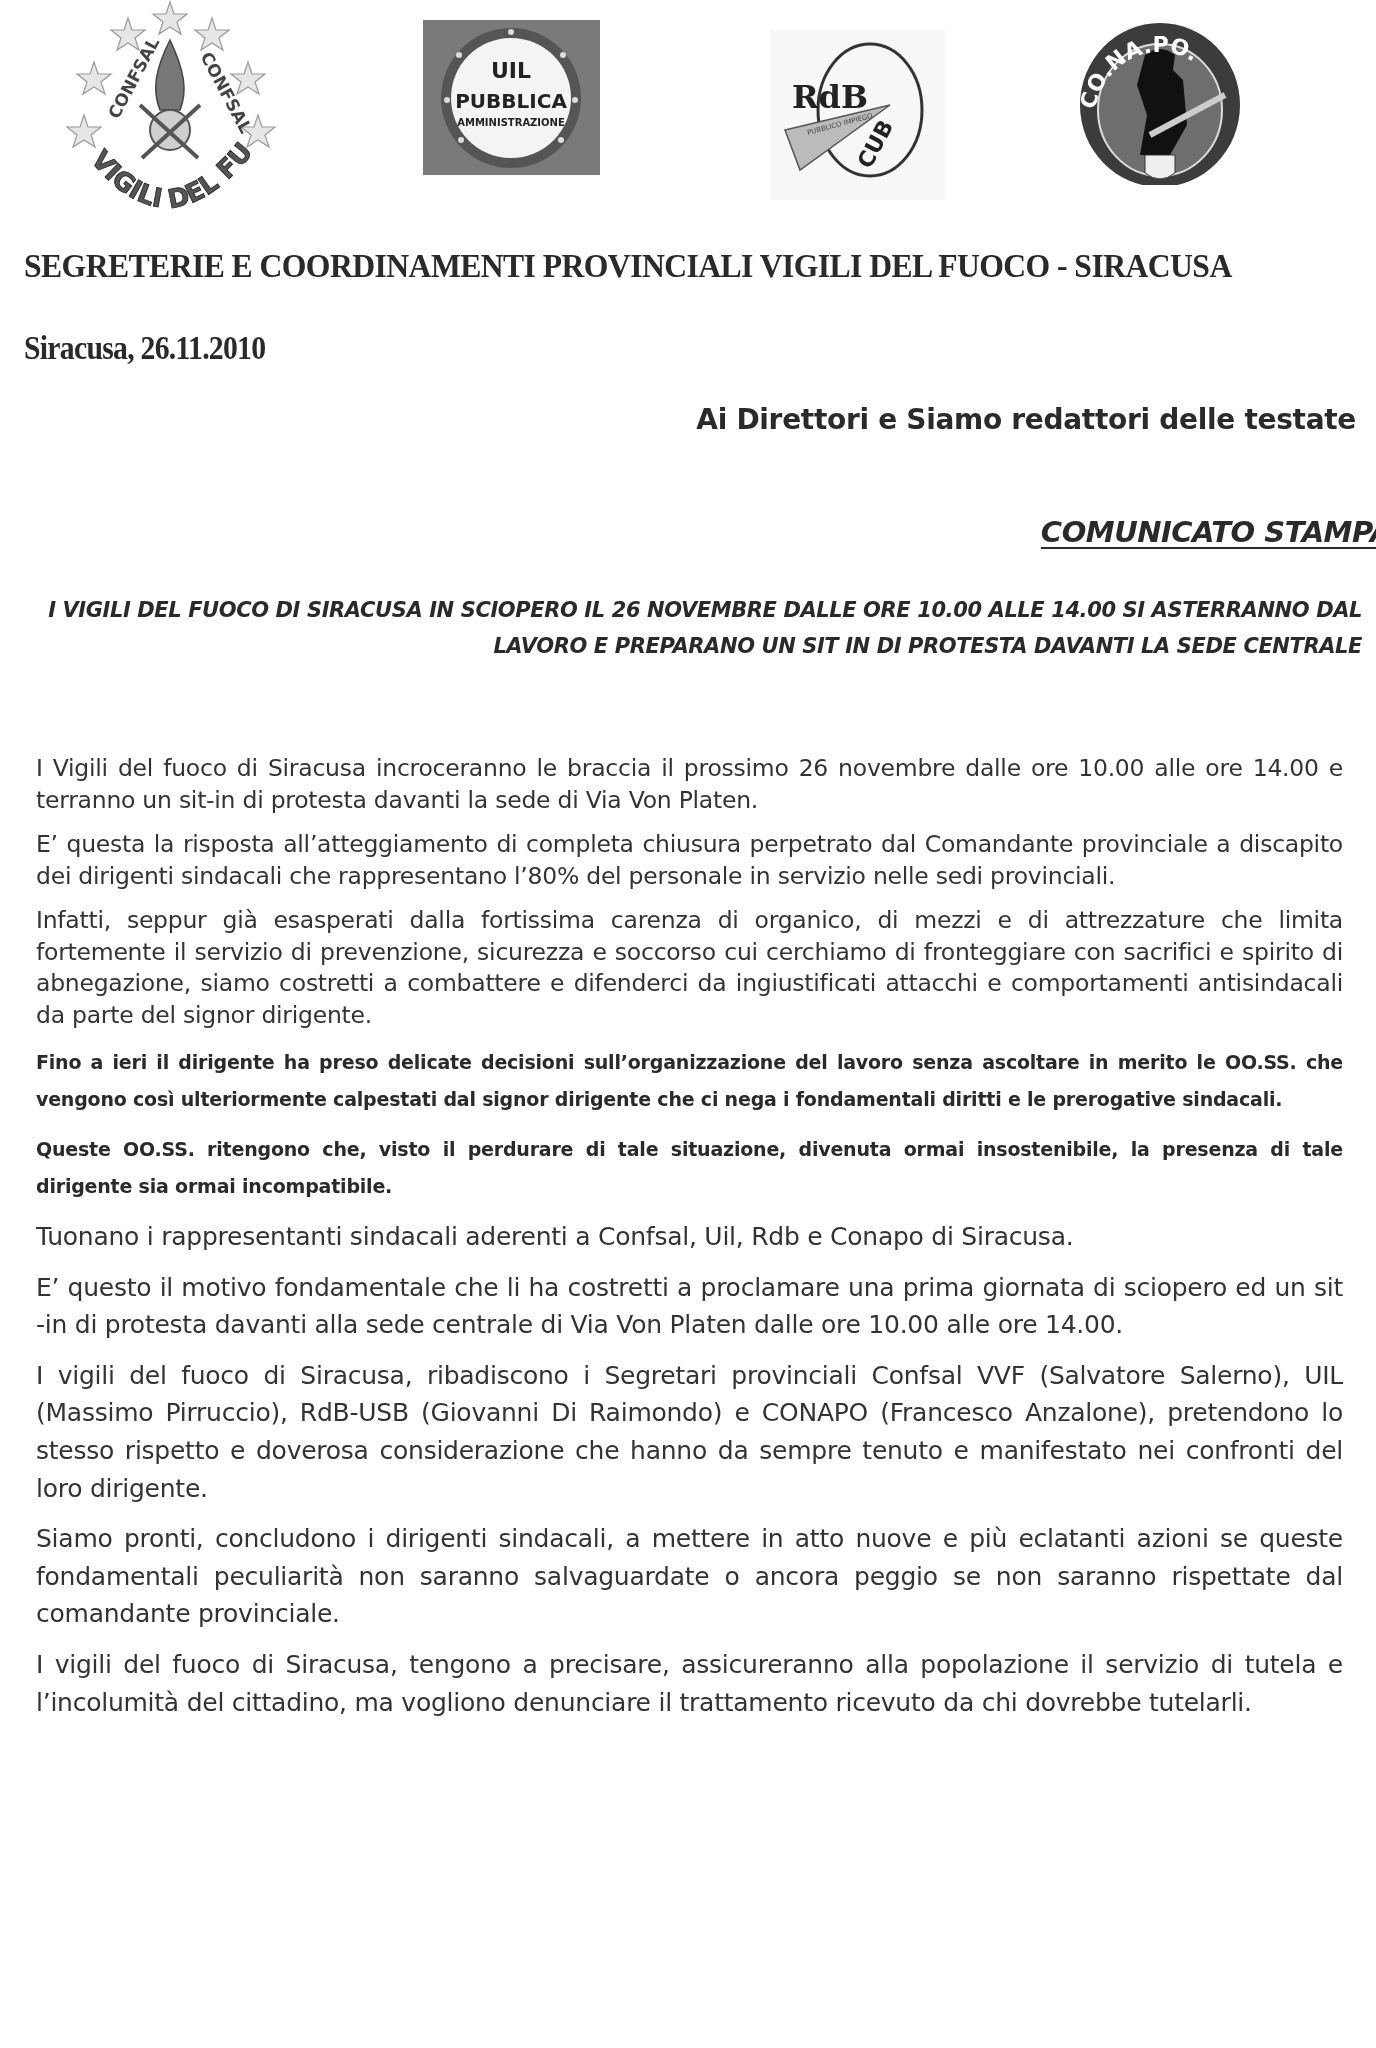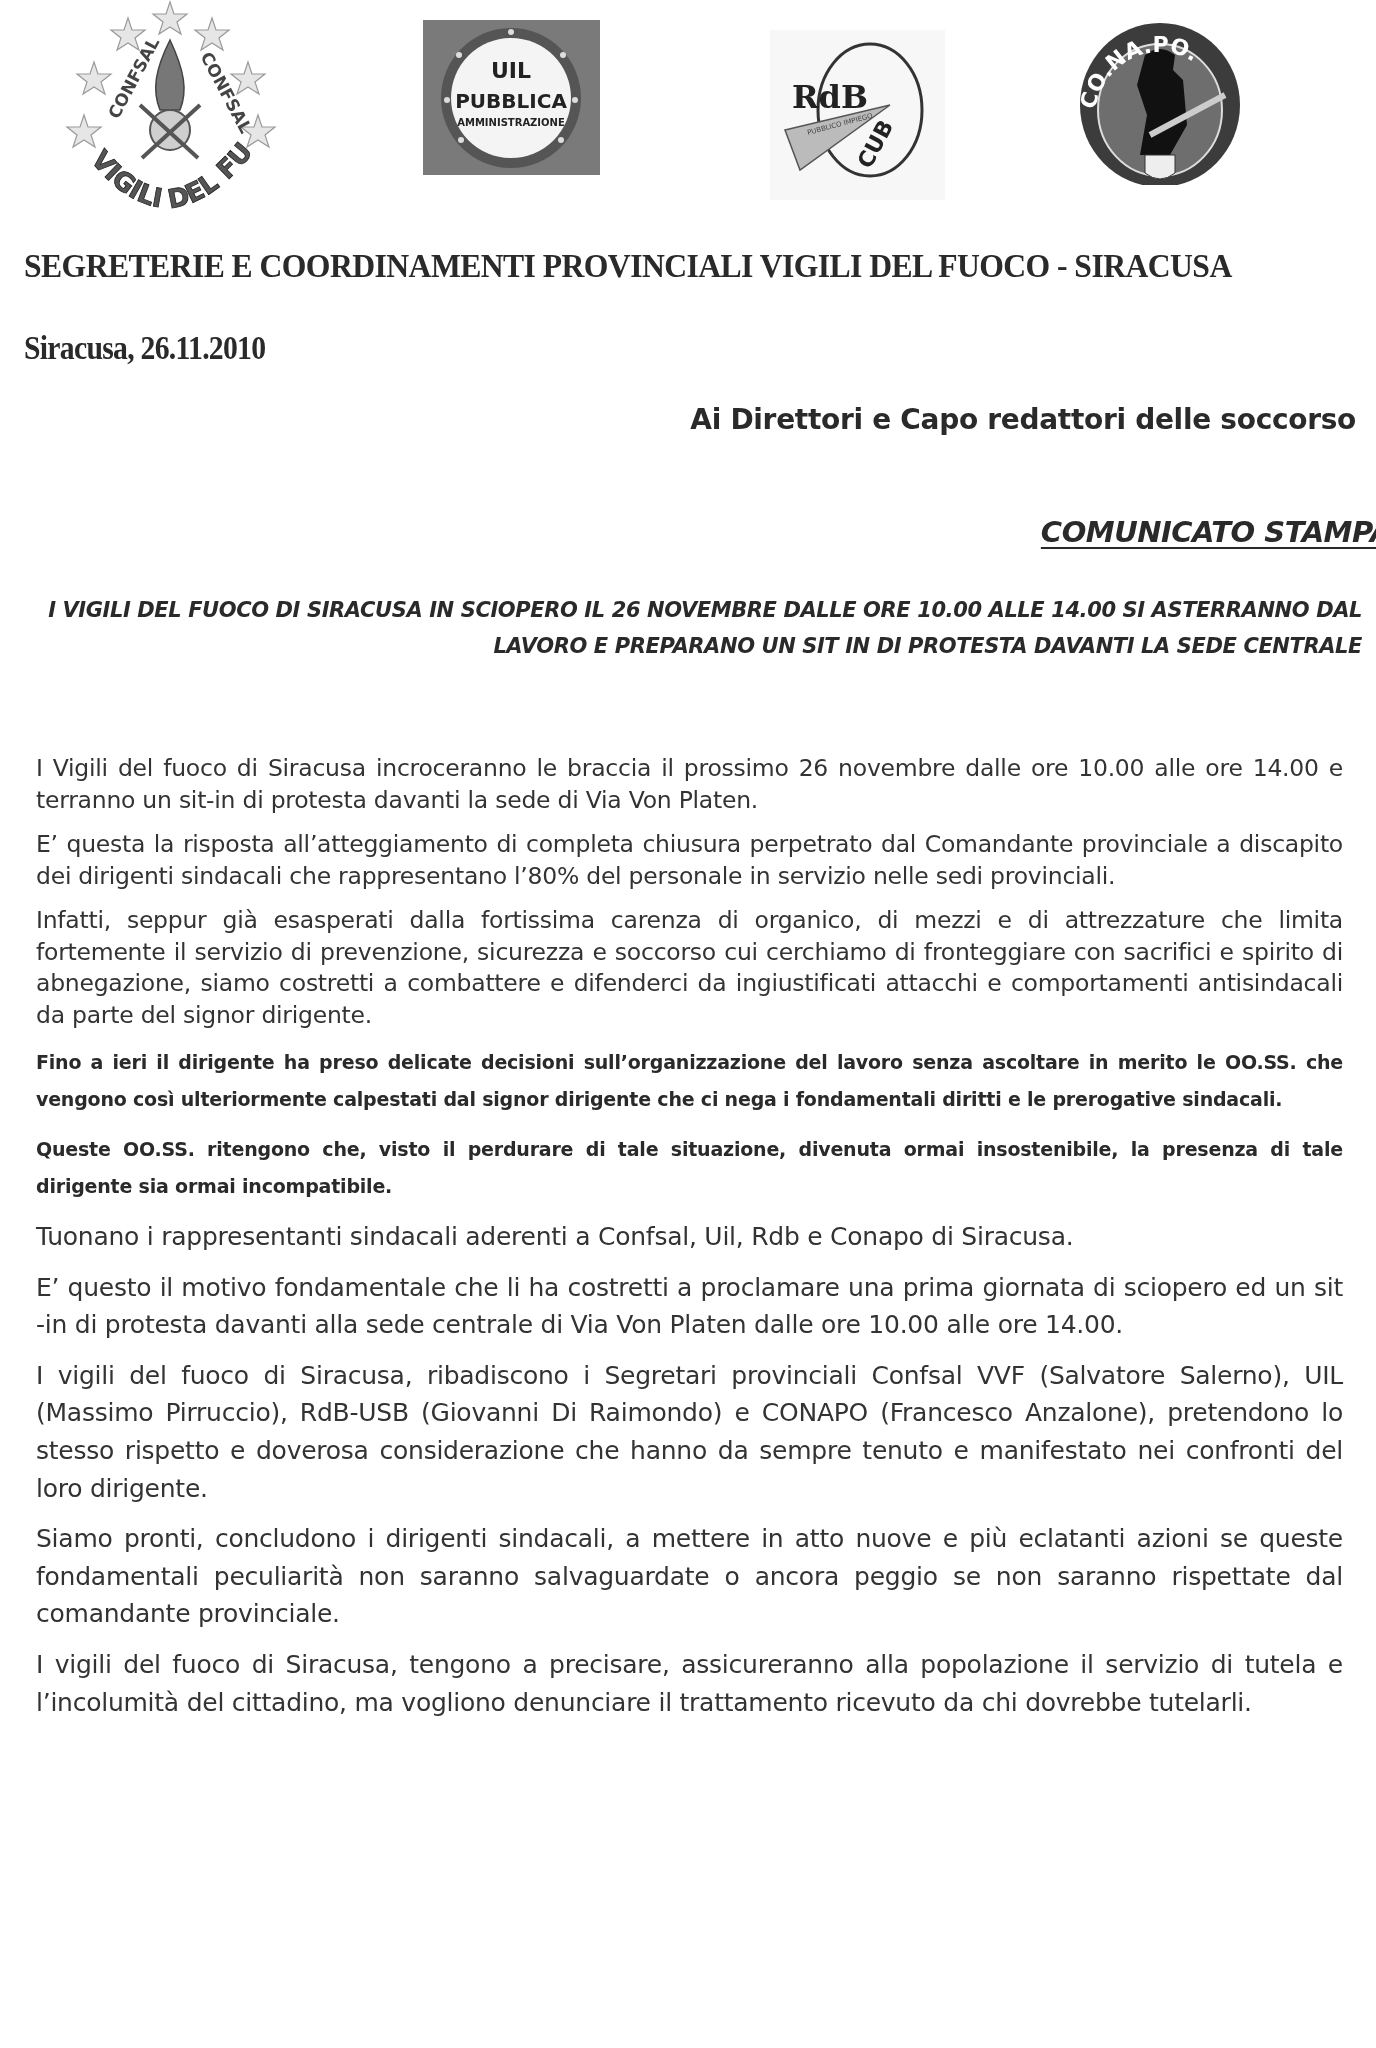--- a/index.html
+++ b/index.html
@@ -114,21 +114,21 @@
     <line x1="75" y1="120" x2="150" y2="80" stroke="#ccc" stroke-width="6"></line>
     <path d="M70,140 L100,140 L100,158 Q85,170 70,158 Z" fill="#eee" stroke="#333"></path>
     <path id="arccon" d="M20,95 A66,70 0 0 1 150,95" fill="none"></path>
     <text font-family="DejaVu Sans, sans-serif" font-size="22" font-weight="bold" fill="#fff"><textPath href="#arccon">CO.NA.PO.</textPath></text>
   </svg>
 </div>
 
 <div class="org-heading">SEGRETERIE E COORDINAMENTI PROVINCIALI VIGILI DEL FUOCO - SIRACUSA</div>
 <div class="date-line">Siracusa, 26.11.2010</div>
 <div class="recipients">
-  <div>Ai Direttori e Capo redattori delle soccorso</div>
+  <div>Ai Direttori e Siamo redattori delle testate</div>
 </div>
 
 <div class="title">
   <span>COMUNICATO STAMPA</span>
 </div>
 
 <div class="subheading">I VIGILI DEL FUOCO DI SIRACUSA IN SCIOPERO IL 26 NOVEMBRE DALLE ORE 10.00 ALLE 14.00 SI ASTERRANNO DAL LAVORO E PREPARANO UN SIT IN DI PROTESTA DAVANTI LA SEDE CENTRALE</div>
 
 <div class="body">
   <p class="p-regular">I Vigili del fuoco di Siracusa incroceranno le braccia il prossimo 26 novembre dalle ore 10.00 alle ore 14.00 e terranno un sit-in di protesta davanti la sede di Via Von Platen.</p>

